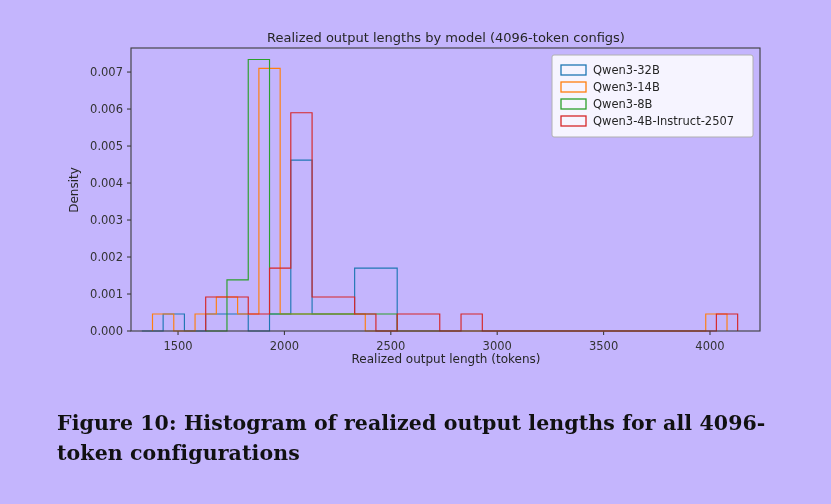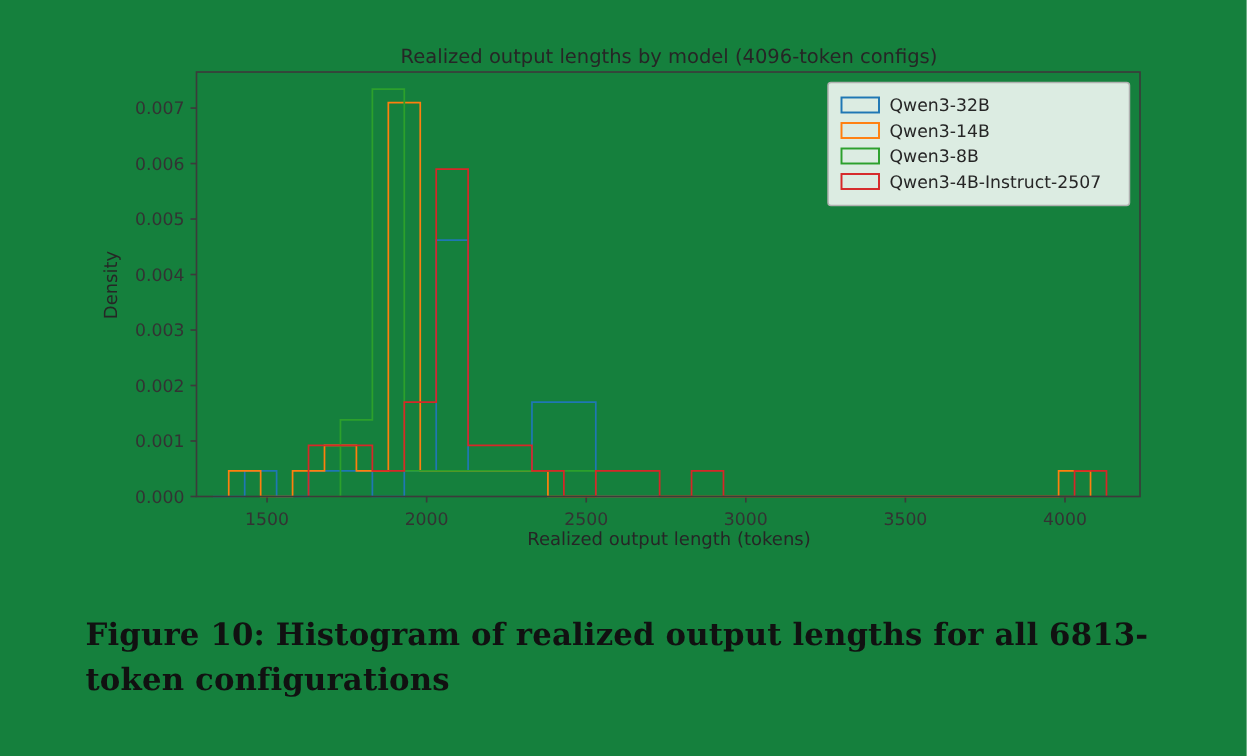--- a/index.html
+++ b/index.html
@@ -11,21 +11,21 @@
     width: 831px;
     height: 504px;
     font-family: "DejaVu Sans", sans-serif;
     color: #000000;
     overflow: hidden;
   }
   #page {
     position: relative;
     width: 831px;
     height: 504px;
-    background: #15803d;
+    background: #c4b5fd;
   }
   #figure-area {
     position: absolute;
     left: 0;
     top: 0;
     width: 831px;
     height: 385px;
   }
   #caption {
     position: absolute;
@@ -150,15 +150,15 @@
           <rect x="561" y="82" width="25" height="10" class="legend-swatch" stroke="#ff7f0e"></rect>
           <text x="593" y="91" class="legend-label">Qwen3-14B</text>
           <rect x="561" y="99" width="25" height="10" class="legend-swatch" stroke="#2ca02c"></rect>
           <text x="593" y="108" class="legend-label">Qwen3-8B</text>
           <rect x="561" y="116" width="25" height="10" class="legend-swatch" stroke="#d62728"></rect>
           <text x="593" y="125" class="legend-label">Qwen3-4B-Instruct-2507</text>
         </g>
     </svg>
   </div>
 
-  <div id="caption">Figure 10: Histogram of realized output lengths for all 6813-token configurations</div>
+  <div id="caption">Figure 10: Histogram of realized output lengths for all 4096-token configurations</div>
 
 </div>
 
 </body></html>

